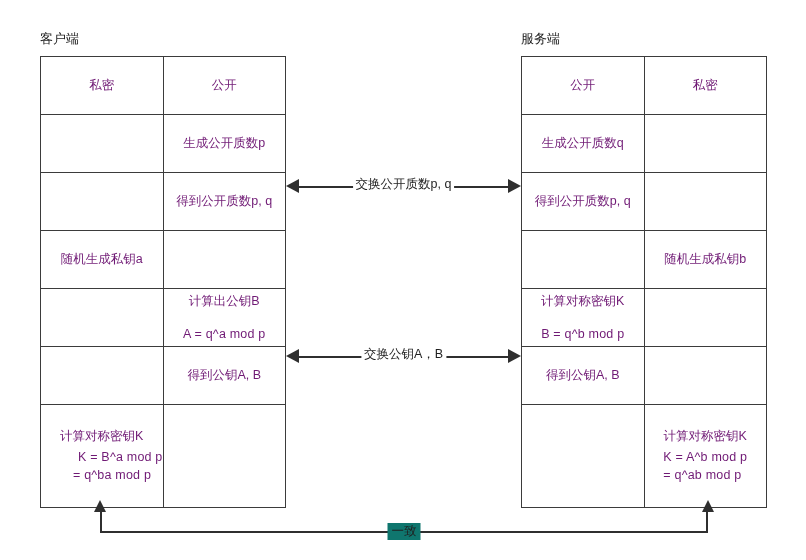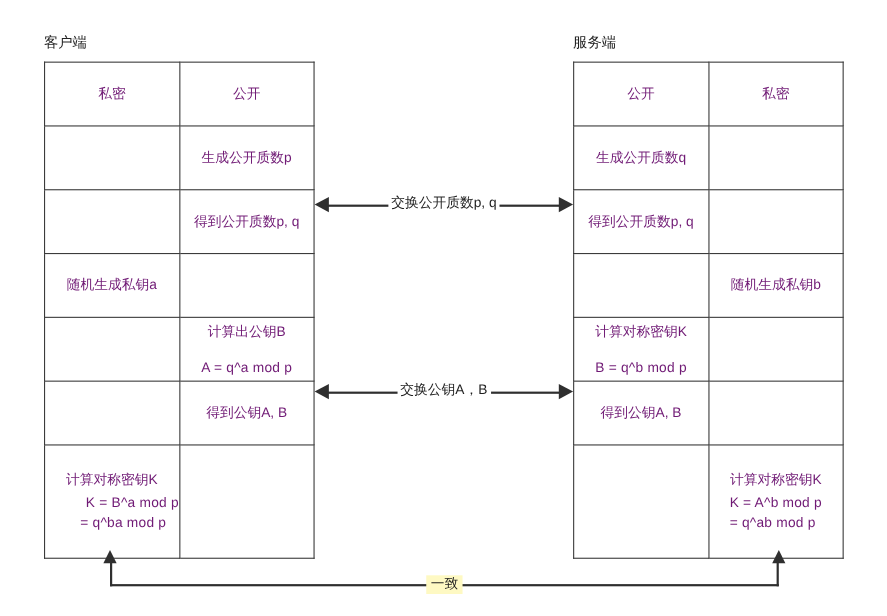--- a/index.html
+++ b/index.html
@@ -137,21 +137,21 @@
     border-right: 6.5px solid transparent;
     border-bottom: 12px solid #2f2f2f;
   }
   #consistency .arrowhead.l { left: 0px; }
   #consistency .arrowhead.r { right: 0px; }
   #consistency .label {
     position: absolute;
     left: 50%;
     bottom: 0px;
     transform: translateX(-50%);
-    background: #fef9c3;
+    background: #0f766e;
     padding: 0 4px;
     font-size: 12.5px;
     white-space: nowrap;
     color: #1f1f1f;
   }
 </style>
 </head>
 <body>
 
 <div class="canvas">

